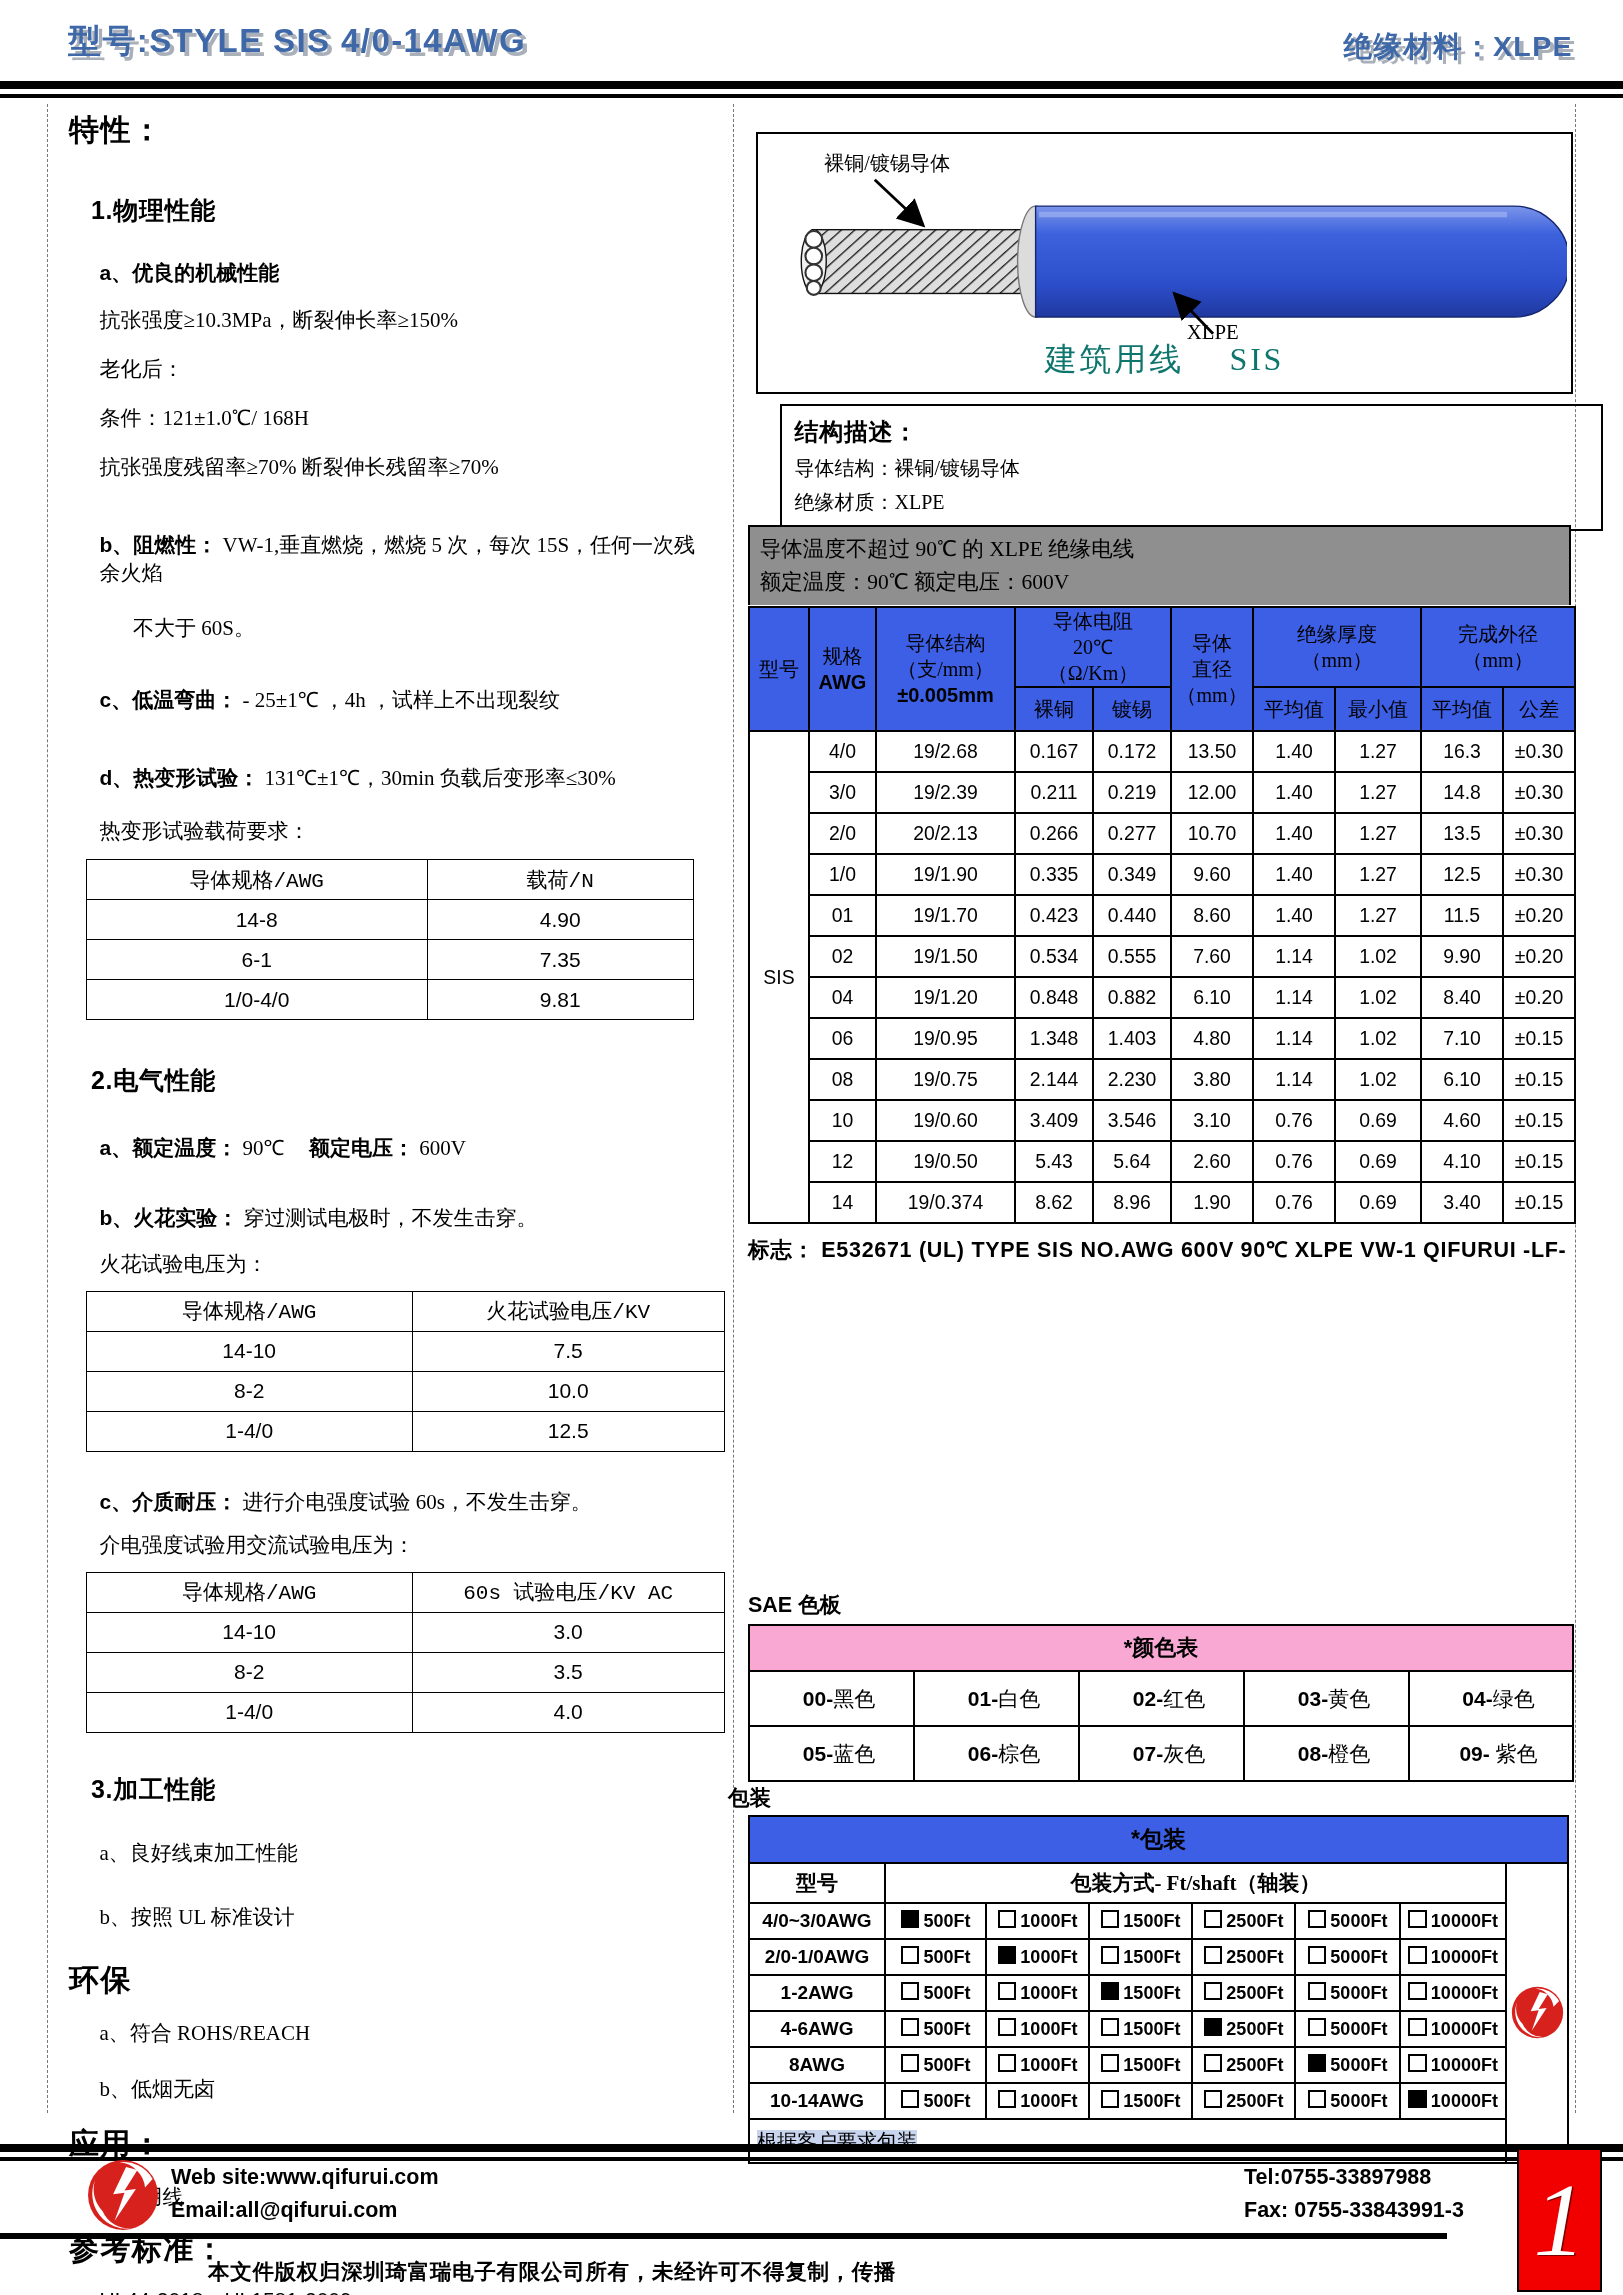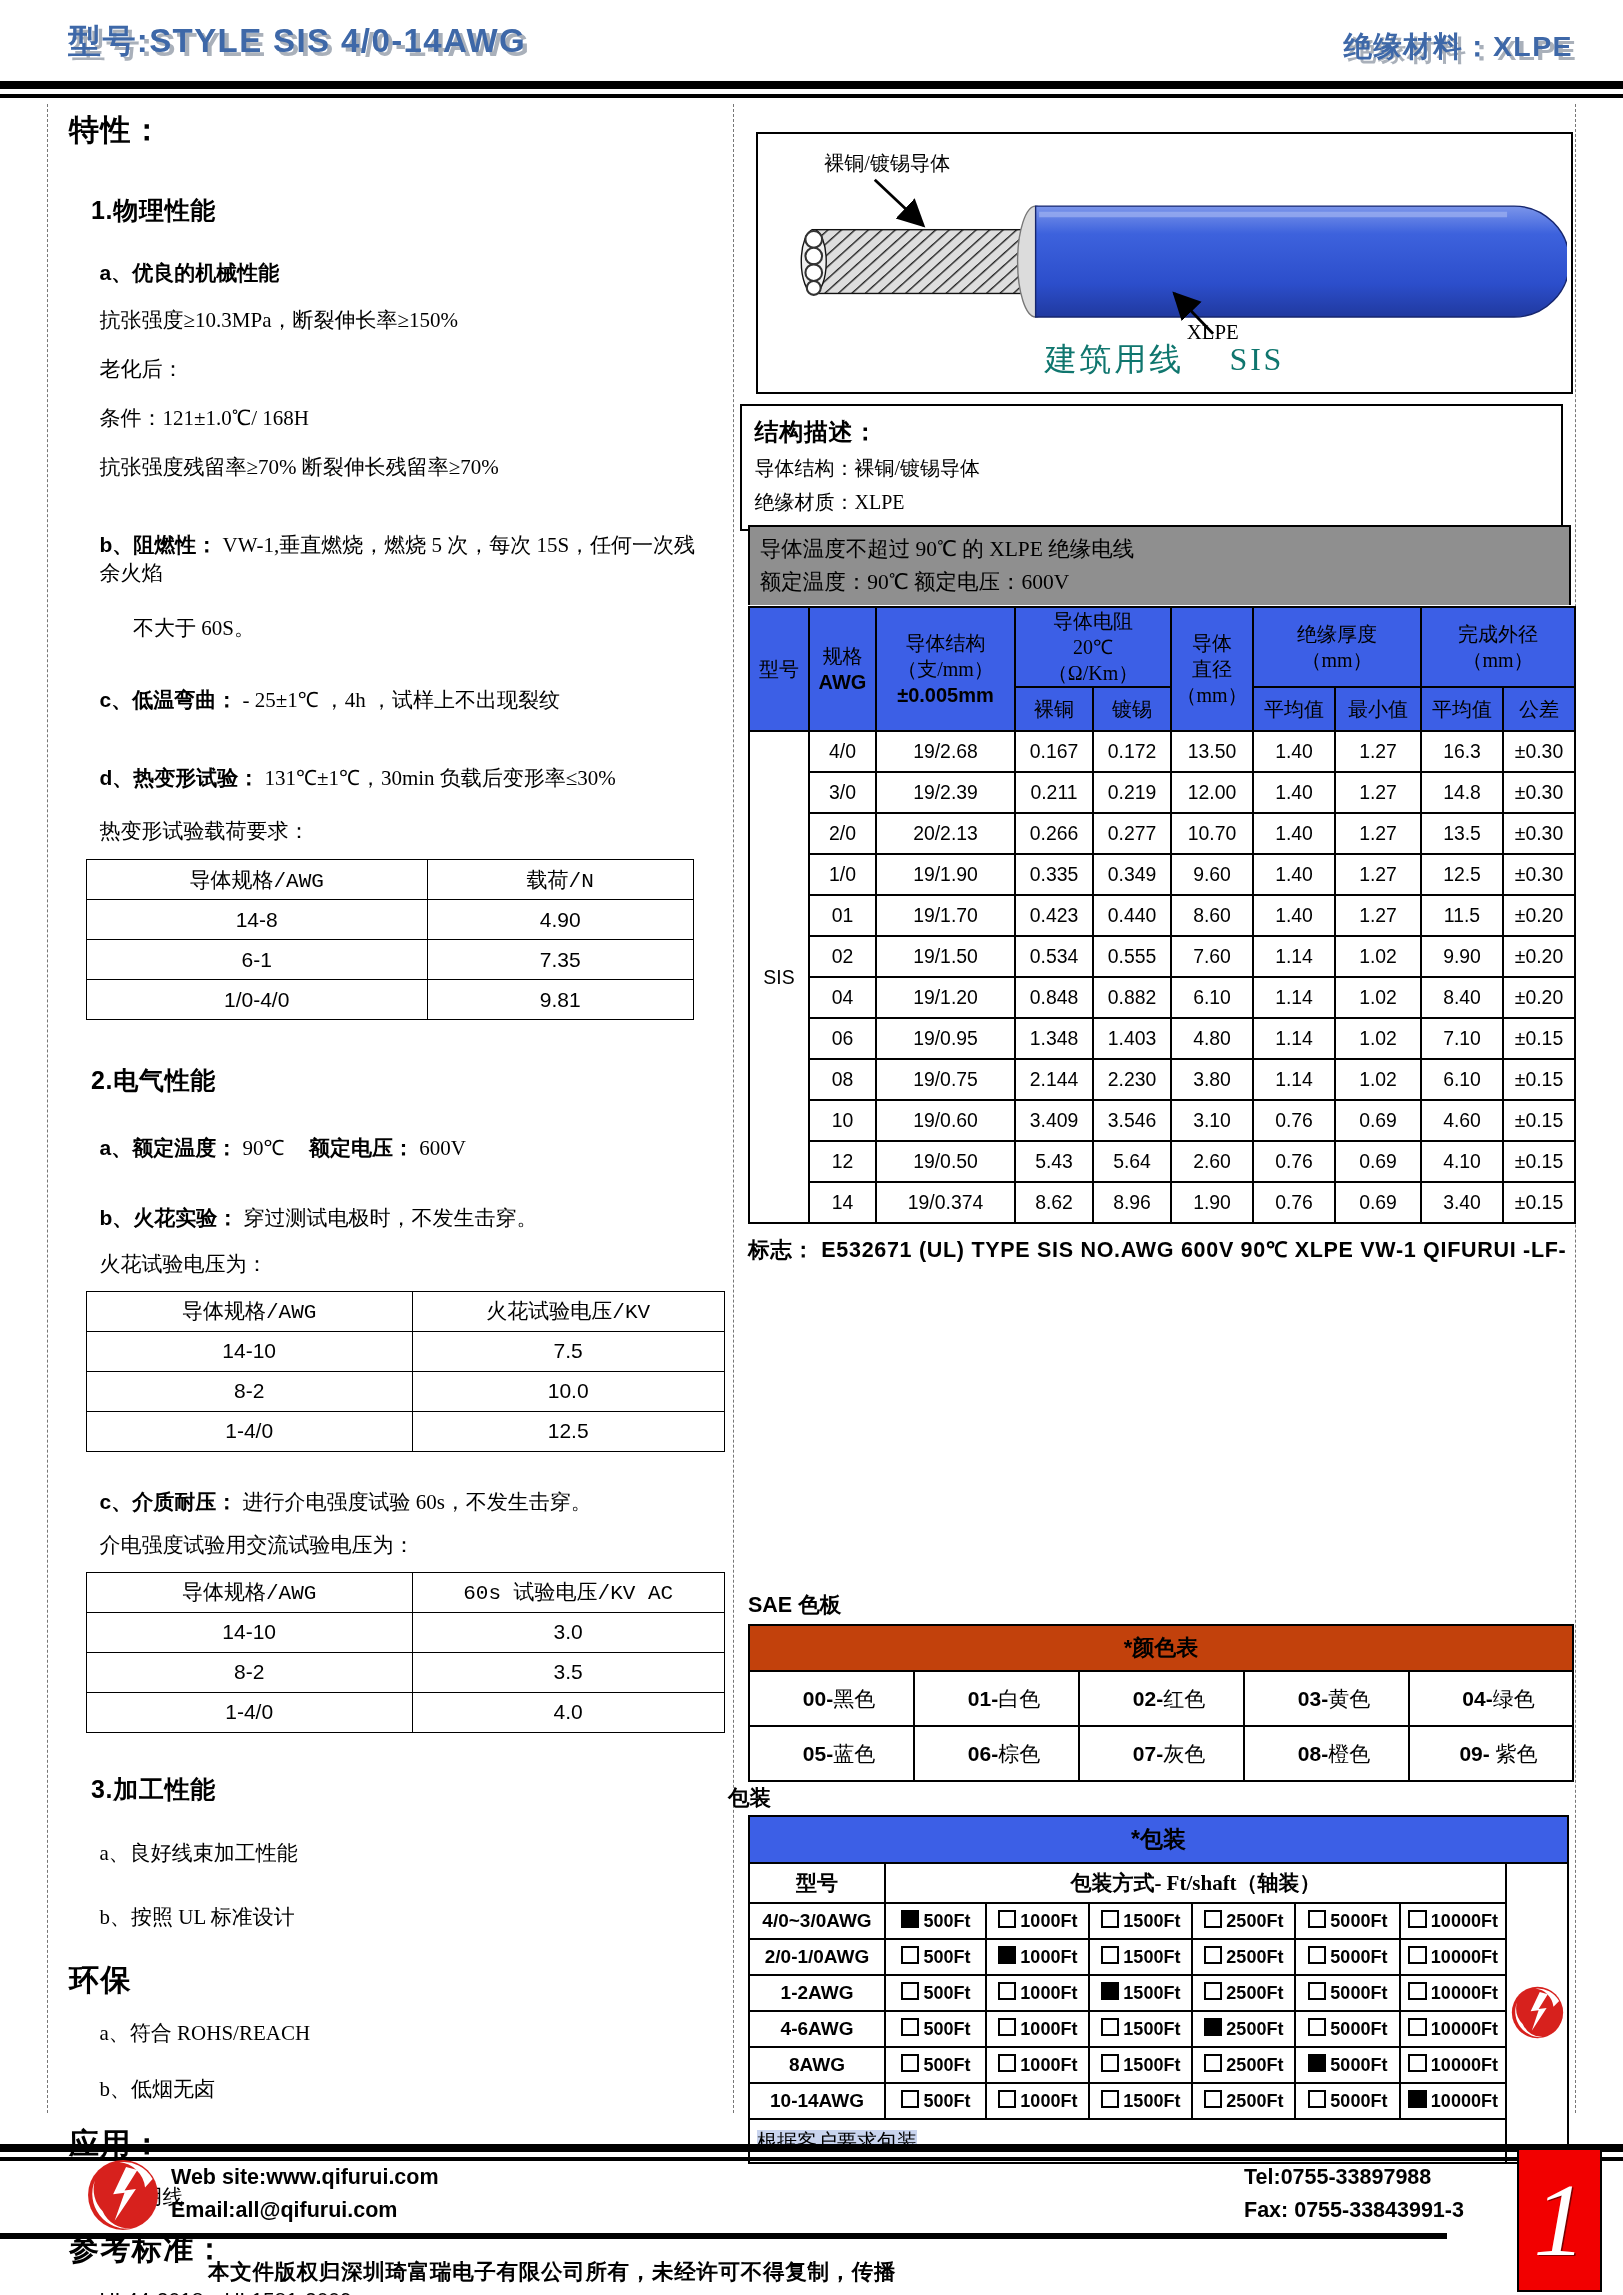--- a/index.html
+++ b/index.html
@@ -25,36 +25,36 @@
   .lbl{font-family:"Liberation Sans",sans-serif;font-weight:bold;}
   .mini{border-collapse:collapse;margin-left:16.7px;table-layout:fixed;}
   .mini th,.mini td{border:1.4px solid #000;height:37px;text-align:center;vertical-align:middle;}
   .mini th{font-family:Liberation Mono, monospace;font-weight:normal;font-size:21px;}
   .mini td{font-size:21px;}
 
   
   .wirebox{position:absolute;left:756px;top:132px;width:813px;height:258px;border:2.1px solid #000;}
   .wire-caption{position:absolute;left:0;right:0;bottom:9.7px;text-align:center;color:#0f766e;
       font-family:"Liberation Serif",serif;font-size:32px;letter-spacing:2.8px;}
-  .structbox{position:absolute;left:740px;top:404px;width:823px;height:127px;border:2.1px solid #000;box-sizing:border-box;}
+  .structbox{position:absolute;left:780px;top:404px;width:823px;height:127px;border:2.1px solid #000;box-sizing:border-box;}
   .structbox .head{font-size:24px;font-weight:bold;margin:9.7px 0 4.2px 12.5px;letter-spacing:0.7px;}
   .structbox .row{font-size:20px;margin:7px 0 0 12.5px;font-family:"Liberation Serif",serif;}
   .banner{position:absolute;left:748px;top:525px;width:823px;height:80px;background:#8f8f8f;
       border:2.1px solid #000;border-bottom:none;box-sizing:border-box;
       font-family:"Liberation Serif",serif;font-size:21.5px;padding:5.6px 0 0 9.7px;line-height:33px;}
   .spec{position:absolute;left:748px;top:606px;border-collapse:collapse;table-layout:fixed;}
   .spec th{background:#3c5fe6;font-family:"Liberation Serif",serif;font-weight:normal;
       font-size:20px;line-height:26px;}
   .spec th,.spec td{border:2.1px solid #000;text-align:center;vertical-align:middle;padding:0;}
   .spec td{font-size:19.4px;height:39px;background:#fff;}
   .spec .awgb{font-family:"Liberation Sans",sans-serif;font-weight:bold;}
   .marking{position:absolute;left:748px;top:1234px;font-size:21.5px;font-weight:bold;letter-spacing:0.7px;}
   .saehead{position:absolute;left:748px;top:1590px;font-size:21.5px;font-weight:bold;}
   .ctable{position:absolute;left:748px;top:1624px;border-collapse:collapse;table-layout:fixed;}
-  .ctable th{background:#c2410c;border:2.1px solid #000;height:42px;font-size:22px;}
+  .ctable th{background:#f9a8d4;border:2.1px solid #000;height:42px;font-size:22px;}
   .ctable td{border:2.1px solid #000;height:51px;text-align:center;font-size:21px;padding-left:16px;}
   .ctable .code{font-weight:bold;}
   .ctable .cname{font-family:"Liberation Serif",serif;}
   .pkghead{position:absolute;left:728px;top:1783px;font-size:21.5px;font-weight:bold;}
   .ptable{position:absolute;left:748px;top:1815px;border-collapse:collapse;table-layout:fixed;}
   .ptable th,.ptable td{border:2.1px solid #000;text-align:center;vertical-align:middle;}
   .ptable .ttl{background:#3c5fe6;height:43px;font-size:23px;font-weight:bold;}
   .ptable .hd{height:36px;font-size:21px;font-weight:bold;font-family:"Liberation Serif",serif;}
   .ptable .model{font-size:19px;font-weight:bold;height:32px;}
   .ptable .opt{font-size:18px;font-weight:bold;white-space:nowrap;}

